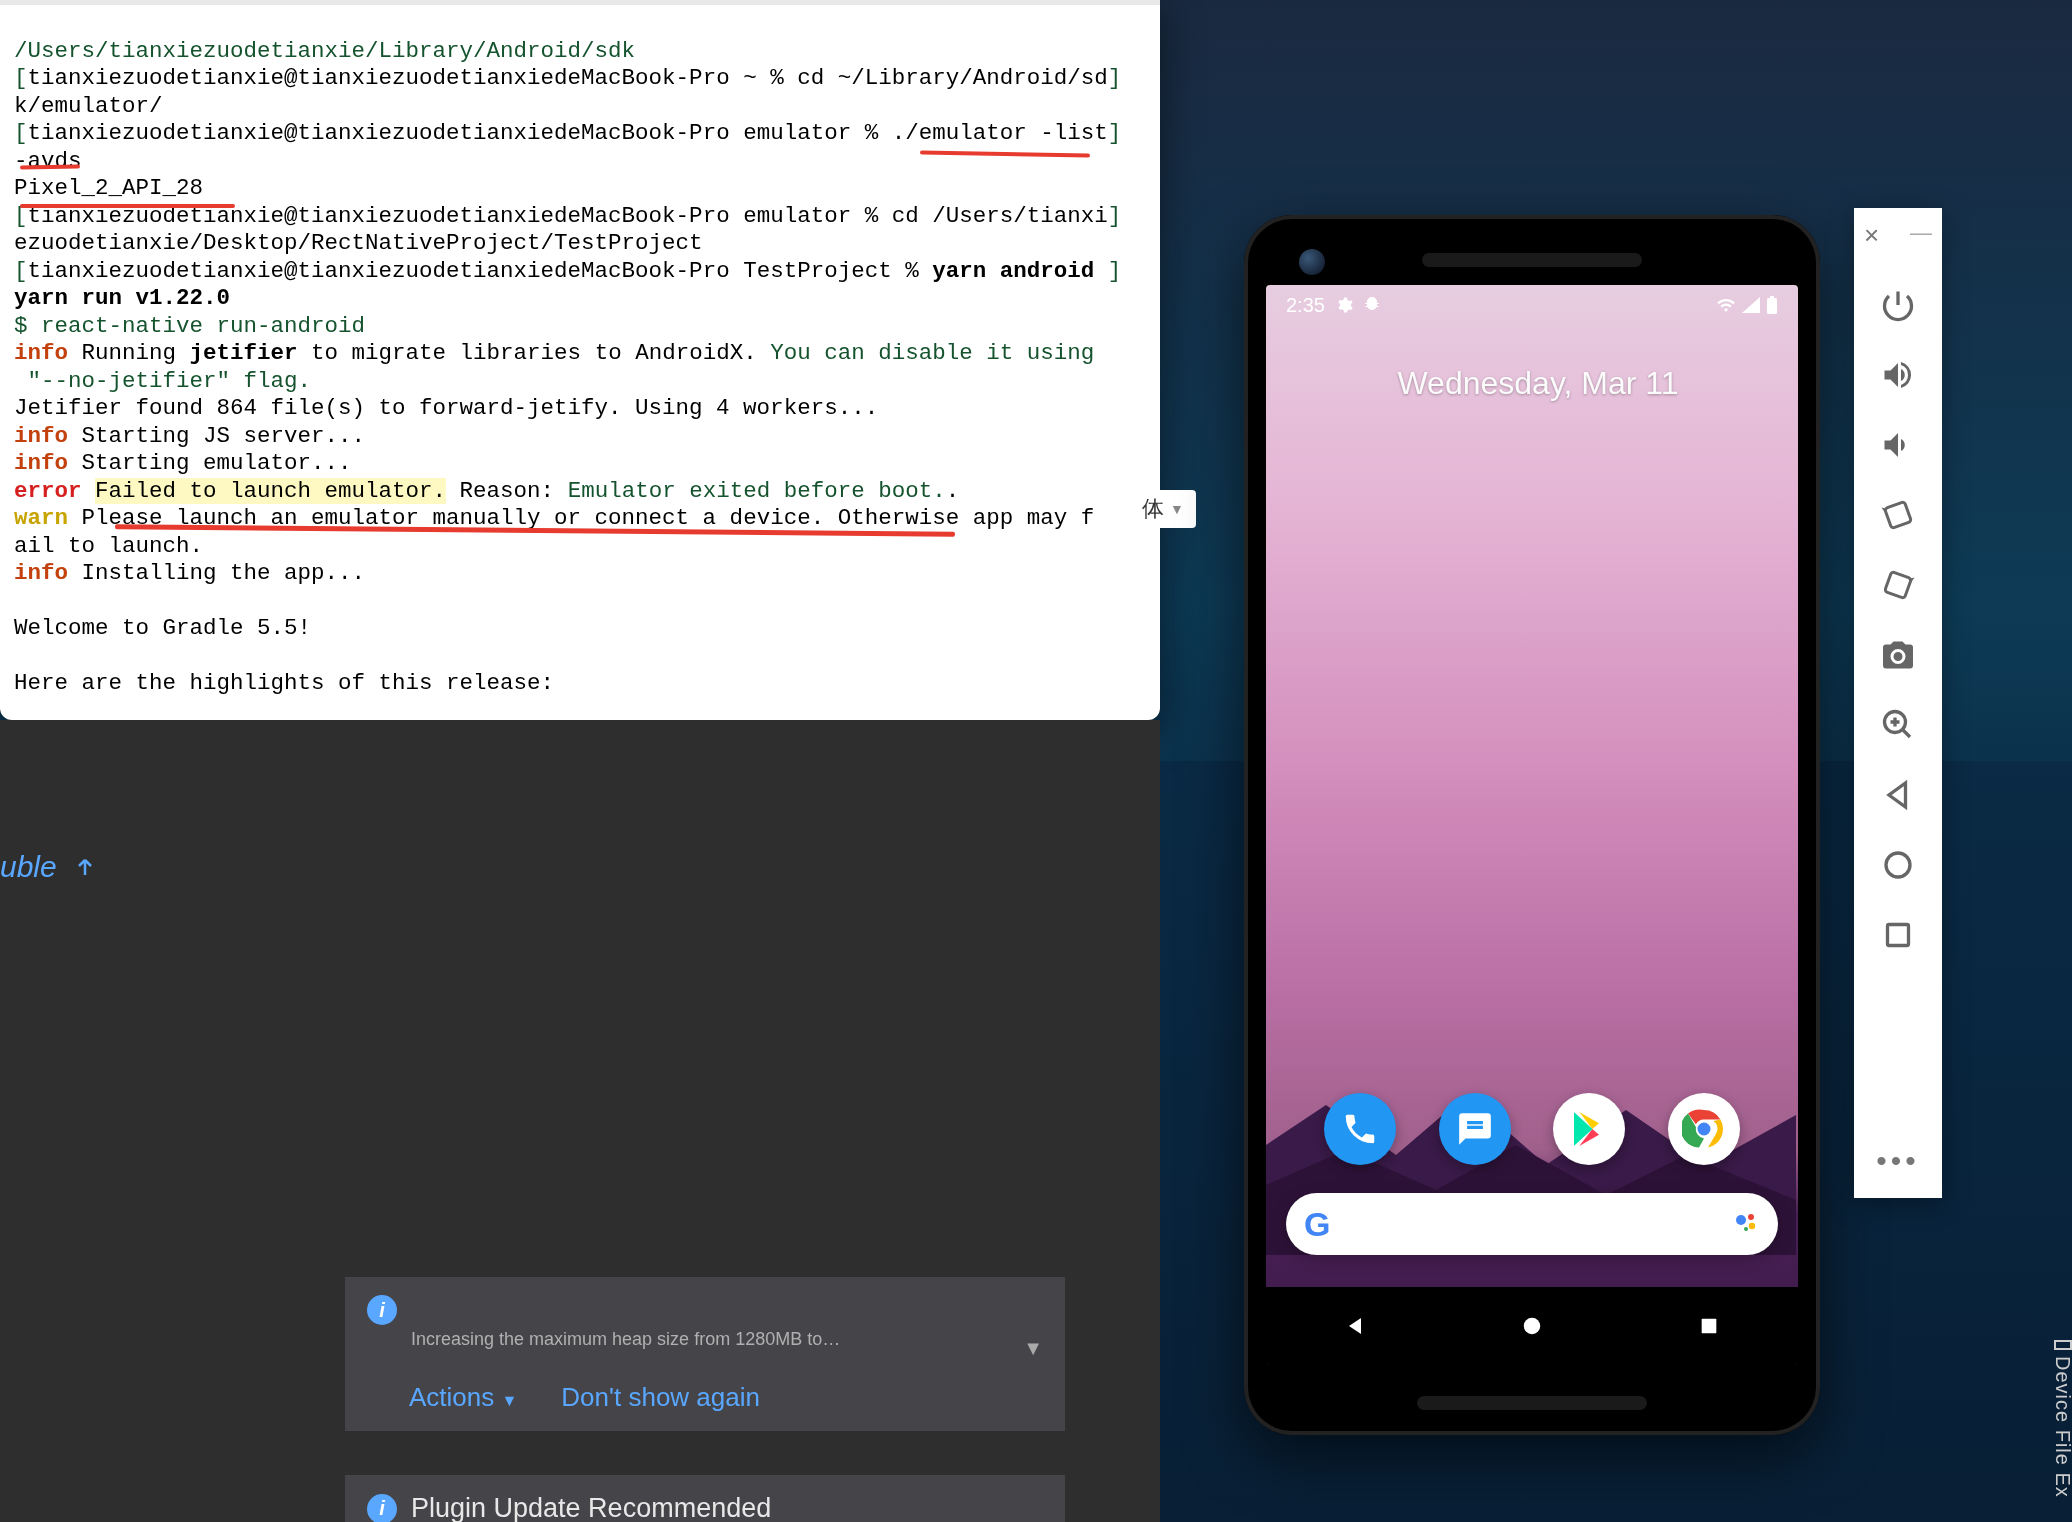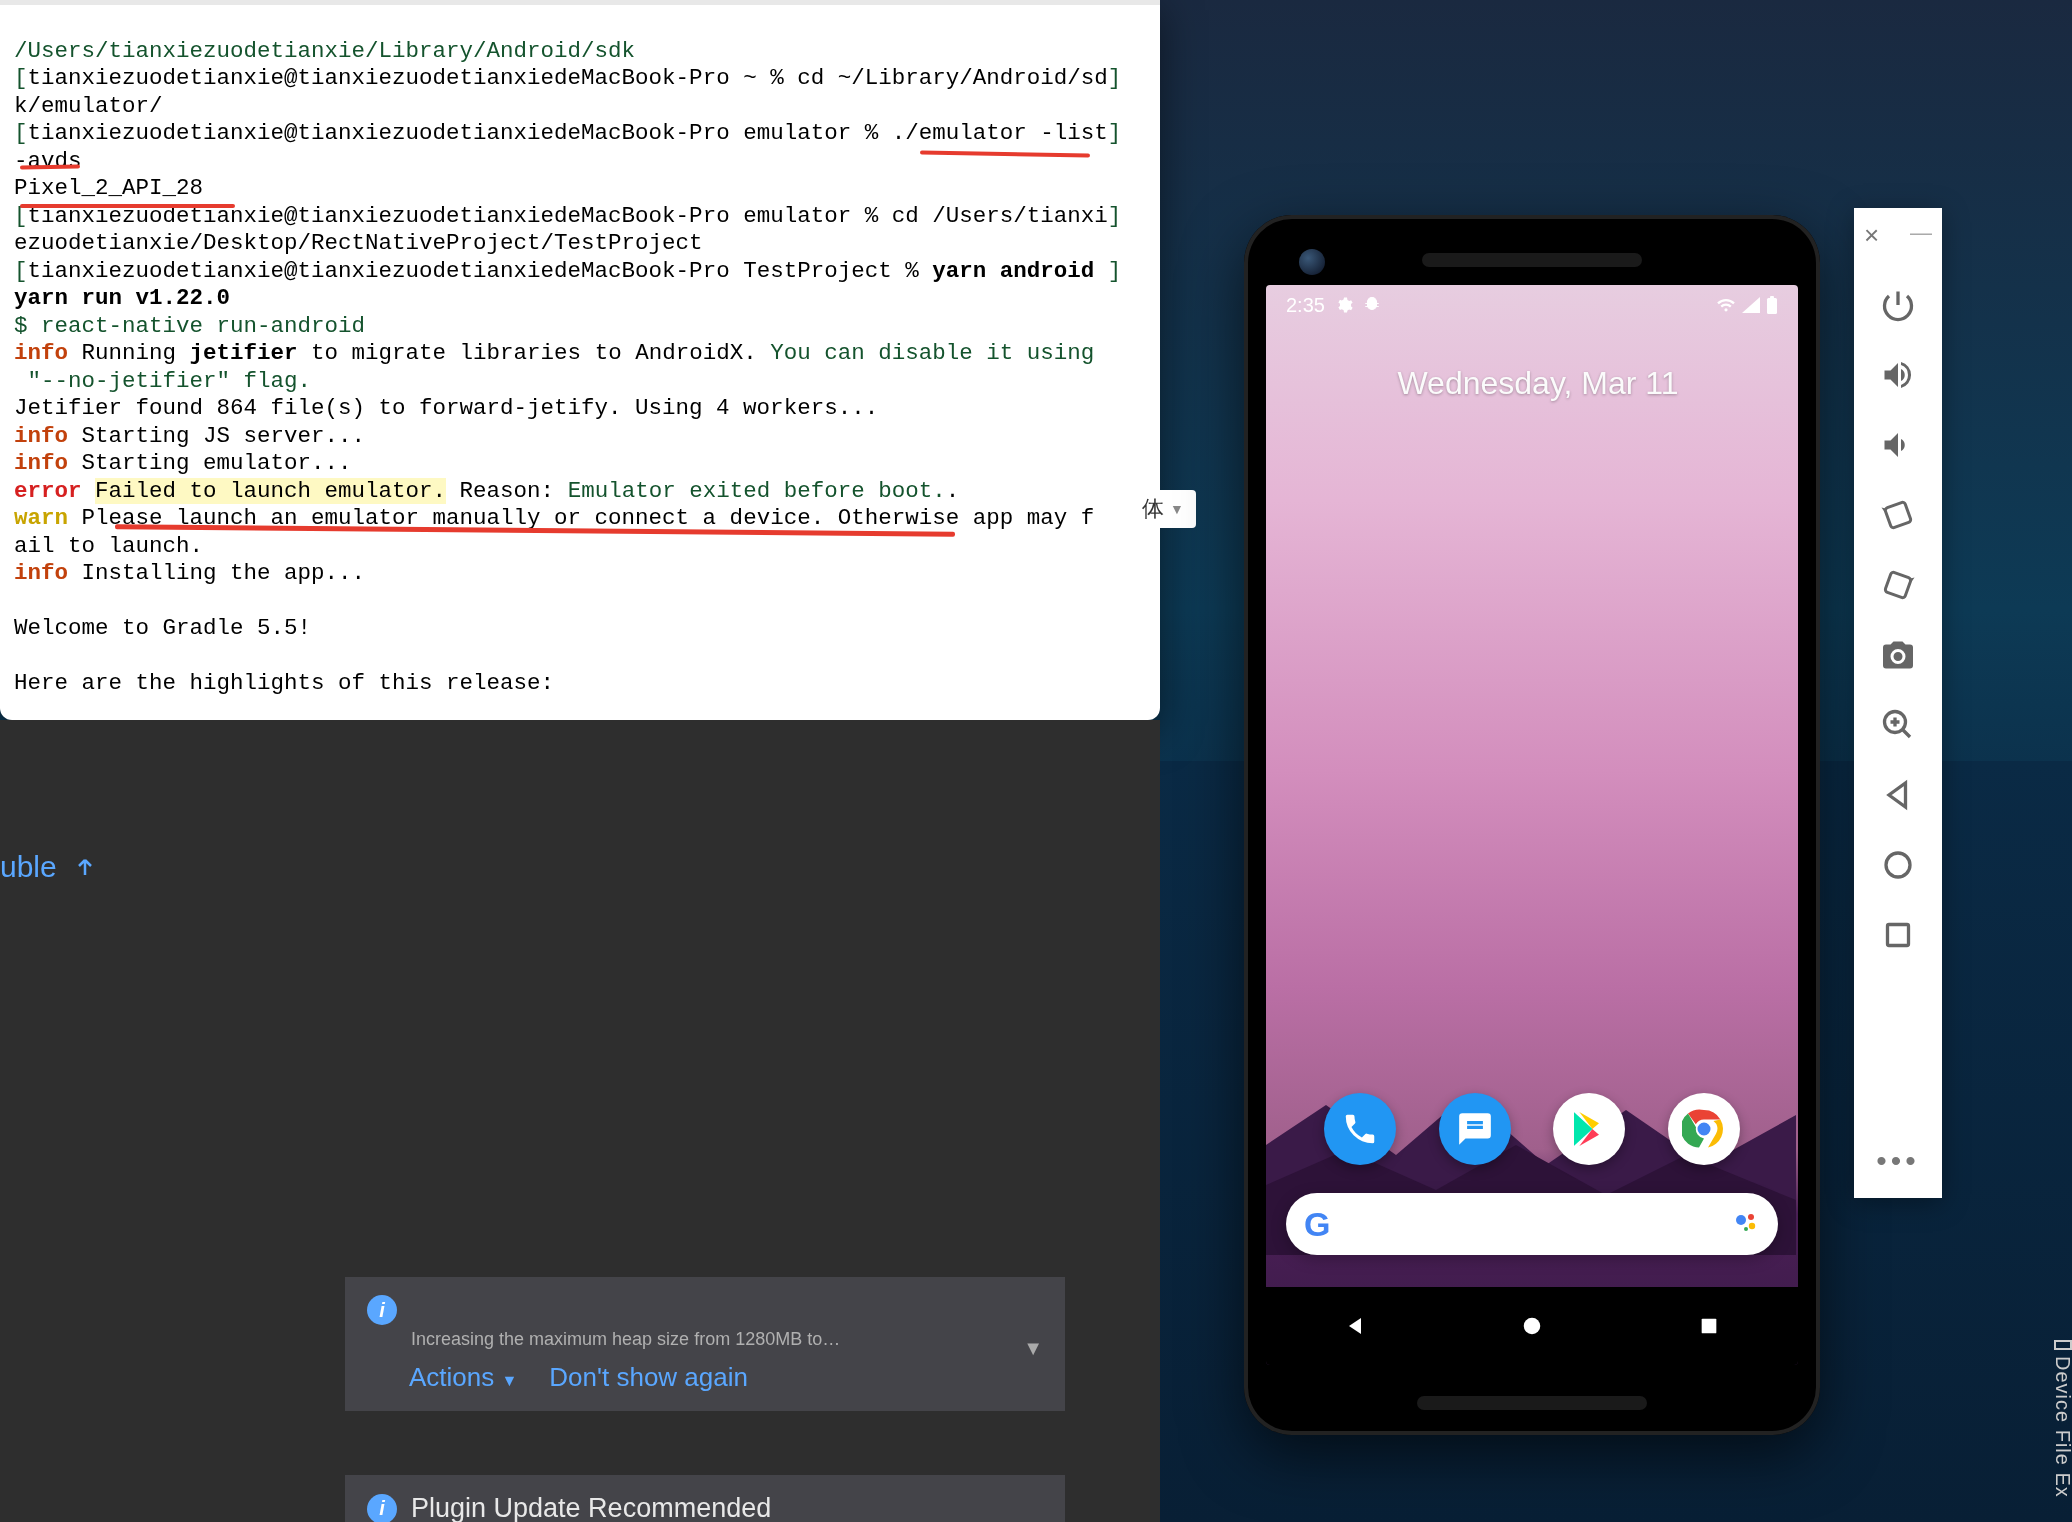--- a/index.html
+++ b/index.html
@@ -59,42 +59,42 @@
 .dark-area {
   position: absolute;
   top: 720px; left: 0;
   width: 1160px;
   height: 802px;
   background: #2e2e2e;
 }
 .uble-link {
   position: absolute;
   top: 850px; left: 0;
-  color: #5aa7ff; font-size: 30px;
+  color: #5aa7ff; font-size: 30px; font-style: italic;
 }
 .uble-arrow { display: inline-block; margin-left: 8px; vertical-align: -2px; }
 .avatar-circle {
   position: absolute; top: 330px; left: 1245px; width: 40px; height: 40px; border-radius: 50%;
   background: #a855f7; color: #fff; display:flex; align-items:center; justify-content:center; font-size:20px;
 }
 .lang-chip {
   position:absolute; top: 490px; left: 1130px; padding: 4px 12px; background:#fff; color:#333;
   font-size:22px; border-radius:4px; display:flex; align-items:center; gap:6px;
 }
 .lang-chev { font-size: 14px; color:#888;}
 .notif {
   position: absolute;
   left: 345px; width: 720px;
   background: rgba(70,70,75,0.95);
   padding: 18px 22px 18px 22px;
   color: #e0e0e0;
 }
 .notif-header { display:flex; align-items:center; gap:14px; font-size: 27px; color:#e8e8e8; }
 .notif-sub { font-size: 18px; color:#b0b0b0; margin-top: 4px; margin-left: 44px;}
-.notif-actions { margin-top: 12px; margin-left: 42px; font-size: 26px; color:#5aa7ff; display:flex; gap:32px; }
+.notif-actions { margin-top: 32px; margin-left: 42px; font-size: 26px; color:#5aa7ff; display:flex; gap:44px; }
 .notif-actions span { cursor: pointer; }
 .notif-chev { position:absolute; right: 22px; top: 60px; color:#aaa; font-size: 20px;}
 .notif-info-icon { width: 30px; height: 30px; border-radius:50%; background:#5aa7ff; display:inline-flex; align-items:center; justify-content:center; color:#fff; font-style:italic; font-weight:bold; font-size:20px;}
 .vert-text {
   position:absolute; right: -2px; top: 1340px; color:#ccc; font-size:20px;
   writing-mode: vertical-rl; letter-spacing: 1px;
   display:flex; align-items:center; gap:6px;
 }
 .side-toggle { width: 18px; height: 10px; border: 2px solid #ccc; display:inline-block;}
 

